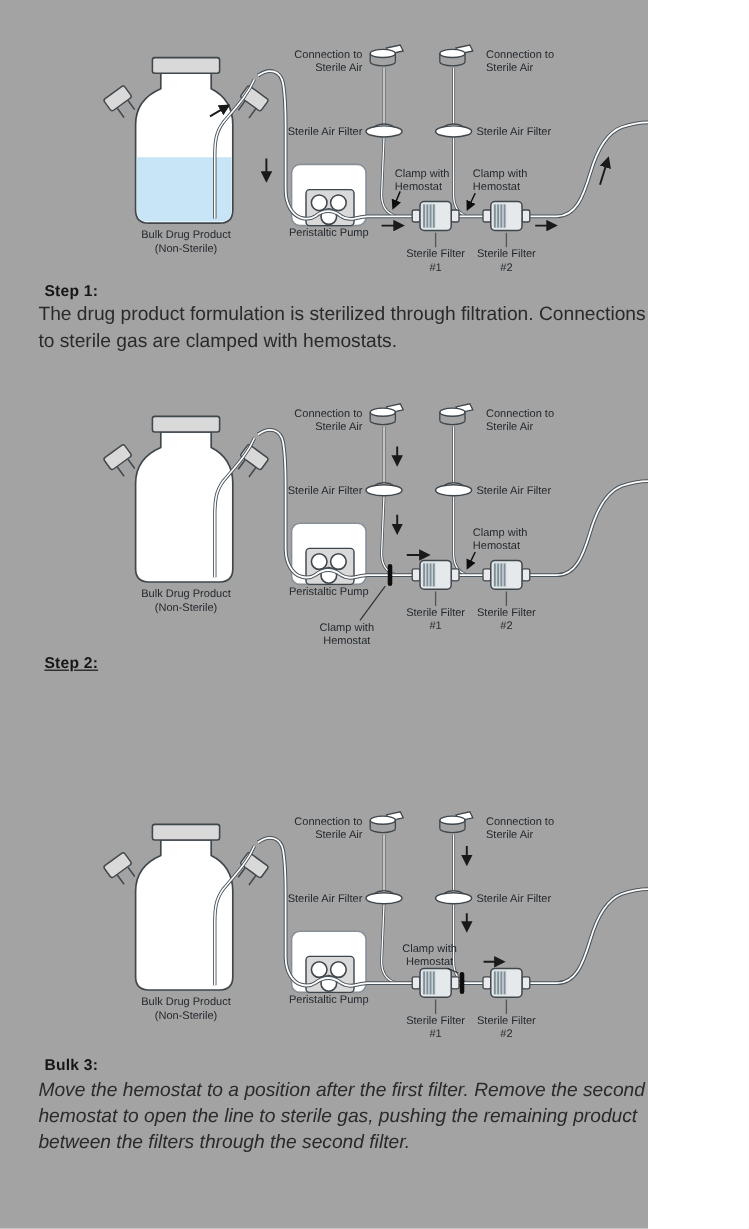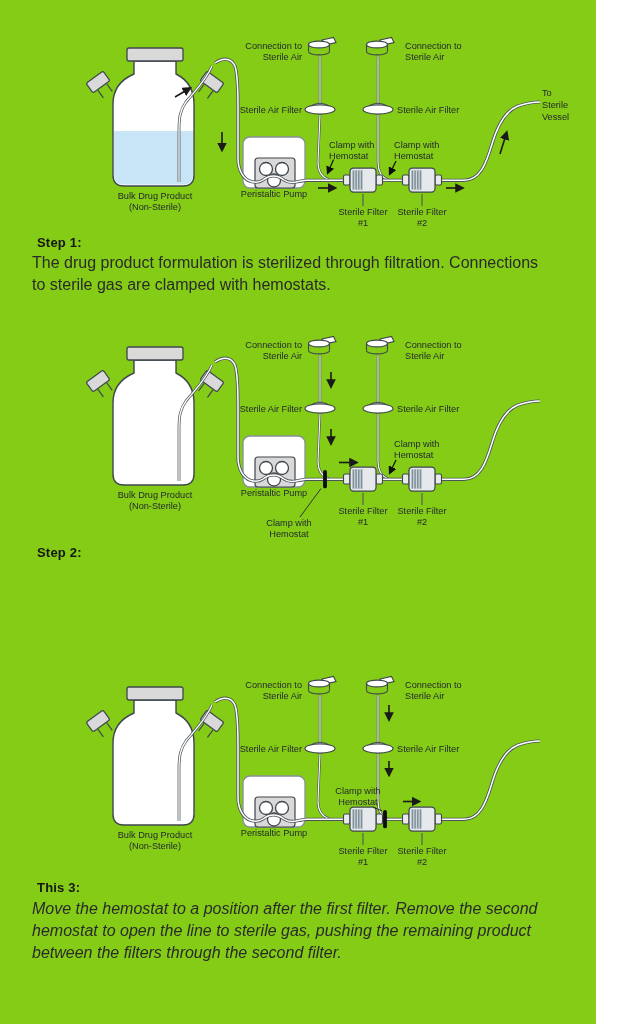--- a/index.html
+++ b/index.html
@@ -1,25 +1,25 @@
 <!DOCTYPE html>
 <html><head>
 <meta charset="utf-8">
 <style>
   html,body{margin:0;padding:0;background:#ffffff;}
-  .page{position:relative;width:596px;height:1024px;background:#84cc16;overflow:hidden;
+  .page{position:relative;width:540px;height:1024px;background:#a3a3a3;overflow:hidden;
         font-family:"Liberation Sans",sans-serif;}
   .diagram{position:absolute;left:0;width:624px;height:220px;}
   #diagram-1{top:30px;}
   #diagram-2{top:329px;}
   #diagram-3{top:669px;}
   .step-heading{position:absolute;left:33px;margin:4px;font-size:13px;font-weight:700;
         color:#161616;letter-spacing:.2px;}
   #heading-1{top:231px;}
-  #heading-2{top:541px;}
+  #heading-2{top:541px;text-decoration:underline;}
   #heading-3{top:876px;}
   .step-desc{position:absolute;left:32px;width:585px;margin:0;font-size:16px;line-height:22px;
         color:#2a2a2a;white-space:pre-line;}
   #desc-1{top:252px;}
   #desc-2{top:563px;}
   #desc-3{top:898px;font-style:italic;}
   svg text{font-family:"Liberation Sans",sans-serif;font-size:9.2px;fill:#24292e;}
 </style>
 </head>
 <body>
@@ -345,18 +345,18 @@
       <text x="422" y="184.5" text-anchor="middle">Sterile Filter</text>
       <text x="422" y="195.5" text-anchor="middle">#2</text>
       <line x1="389" y1="36" x2="389" y2="50" stroke="#1a1a1a" stroke-width="1.6" marker-end="url(#ah3)"></line>
       <line x1="389" y1="92" x2="389" y2="105.5" stroke="#1a1a1a" stroke-width="1.6" marker-end="url(#ah3)"></line>
       <line x1="403" y1="132.5" x2="418.5" y2="132.5" stroke="#1a1a1a" stroke-width="1.6" marker-end="url(#ah3)"></line>
       <line x1="385" y1="142.8" x2="385" y2="157.4" stroke="#0d0d0d" stroke-width="3.8" stroke-linecap="round"></line>
       <line x1="373" y1="138" x2="382" y2="141.8" stroke="#333333" stroke-width="1"></line>
       <text x="358" y="124.5" text-anchor="middle">Clamp with</text>
       <text x="358" y="135.5" text-anchor="middle">Hemostat</text>
     </svg>
-  <h2 id="heading-3" class="step-heading">This 3:</h2>
+  <h2 id="heading-3" class="step-heading">Bulk 3:</h2>
   <p id="desc-3" class="step-desc">Move the hemostat to a position after the first filter. Remove the second
 hemostat to open the line to sterile gas, pushing the remaining product
 between the filters through the second filter.</p>
 
 </div>
 
 </body></html>

